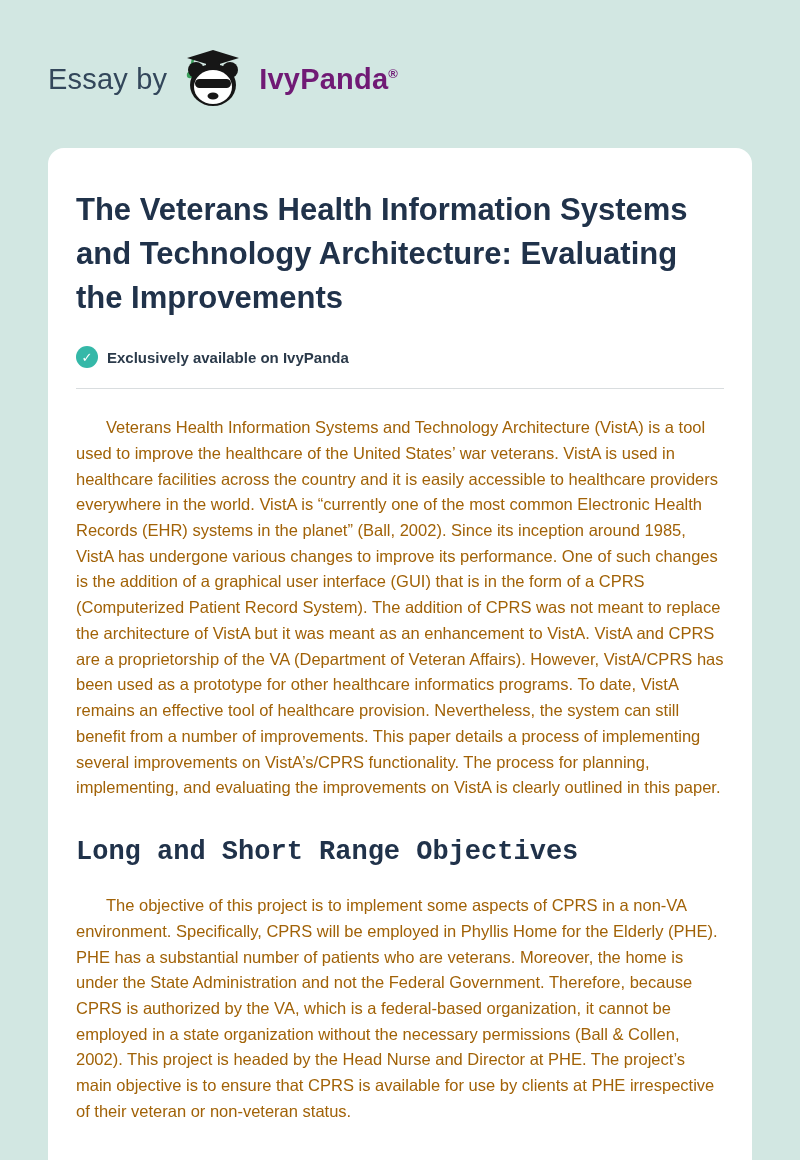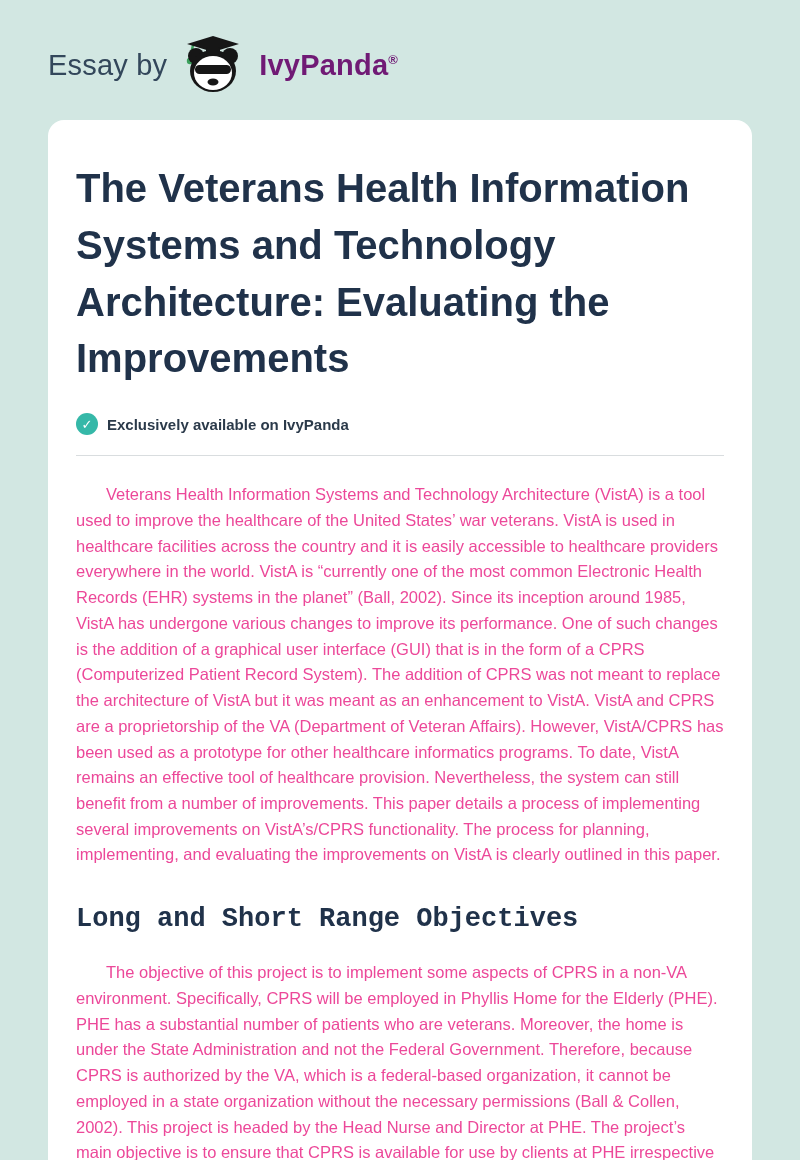--- a/index.html
+++ b/index.html
@@ -11,21 +11,21 @@
     color: #2f3c49;
   }
   .page { width: 800px; min-height: 1160px; padding-bottom: 40px; }
 
   
   header {
     display: flex;
     align-items: center;
     gap: 14px;
     padding: 36px 48px 26px 48px;
-    height: 120px;
+    height: 148px;
   }
   .essay-by {
     font-size: 29px;
     color: #33475b;
     font-weight: 400;
     letter-spacing: 0.2px;
   }
   .logo { width: 64px; height: 64px; display: inline-block; flex: 0 0 auto; }
   .brand {
     font-size: 29px;
@@ -37,21 +37,21 @@
 
   
   .card {
     background: #ffffff;
     border-radius: 16px;
     margin: 0 48px;
     padding: 40px 28px 70px 28px;
     min-height: 990px;
   }
   h1 {
-    font-size: 40px;
+    font-size: 31px;
     line-height: 1.42;
     font-weight: 700;
     color: #20324a;
     max-width: 660px;
     margin-bottom: 26px;
   }
   .badge-row {
     display: flex;
     align-items: center;
     gap: 9px;
@@ -75,21 +75,21 @@
     color: #2b3a4a;
   }
   hr.divider {
     border: none;
     border-top: 1px solid #d9dddf;
     margin: 0 0 26px 0;
   }
   p.body-para {
     font-size: 16.5px;
     line-height: 1.56;
-    color: #ec4899;
+    color: #a16207;
     text-indent: 30px;
     margin-bottom: 26px;
   }
   h2 {
     font-size: 27px;
     font-weight: 700;
     color: #20324a;
     margin: 36px 0 26px 0;
     font-family: Liberation Mono, monospace;
   }

